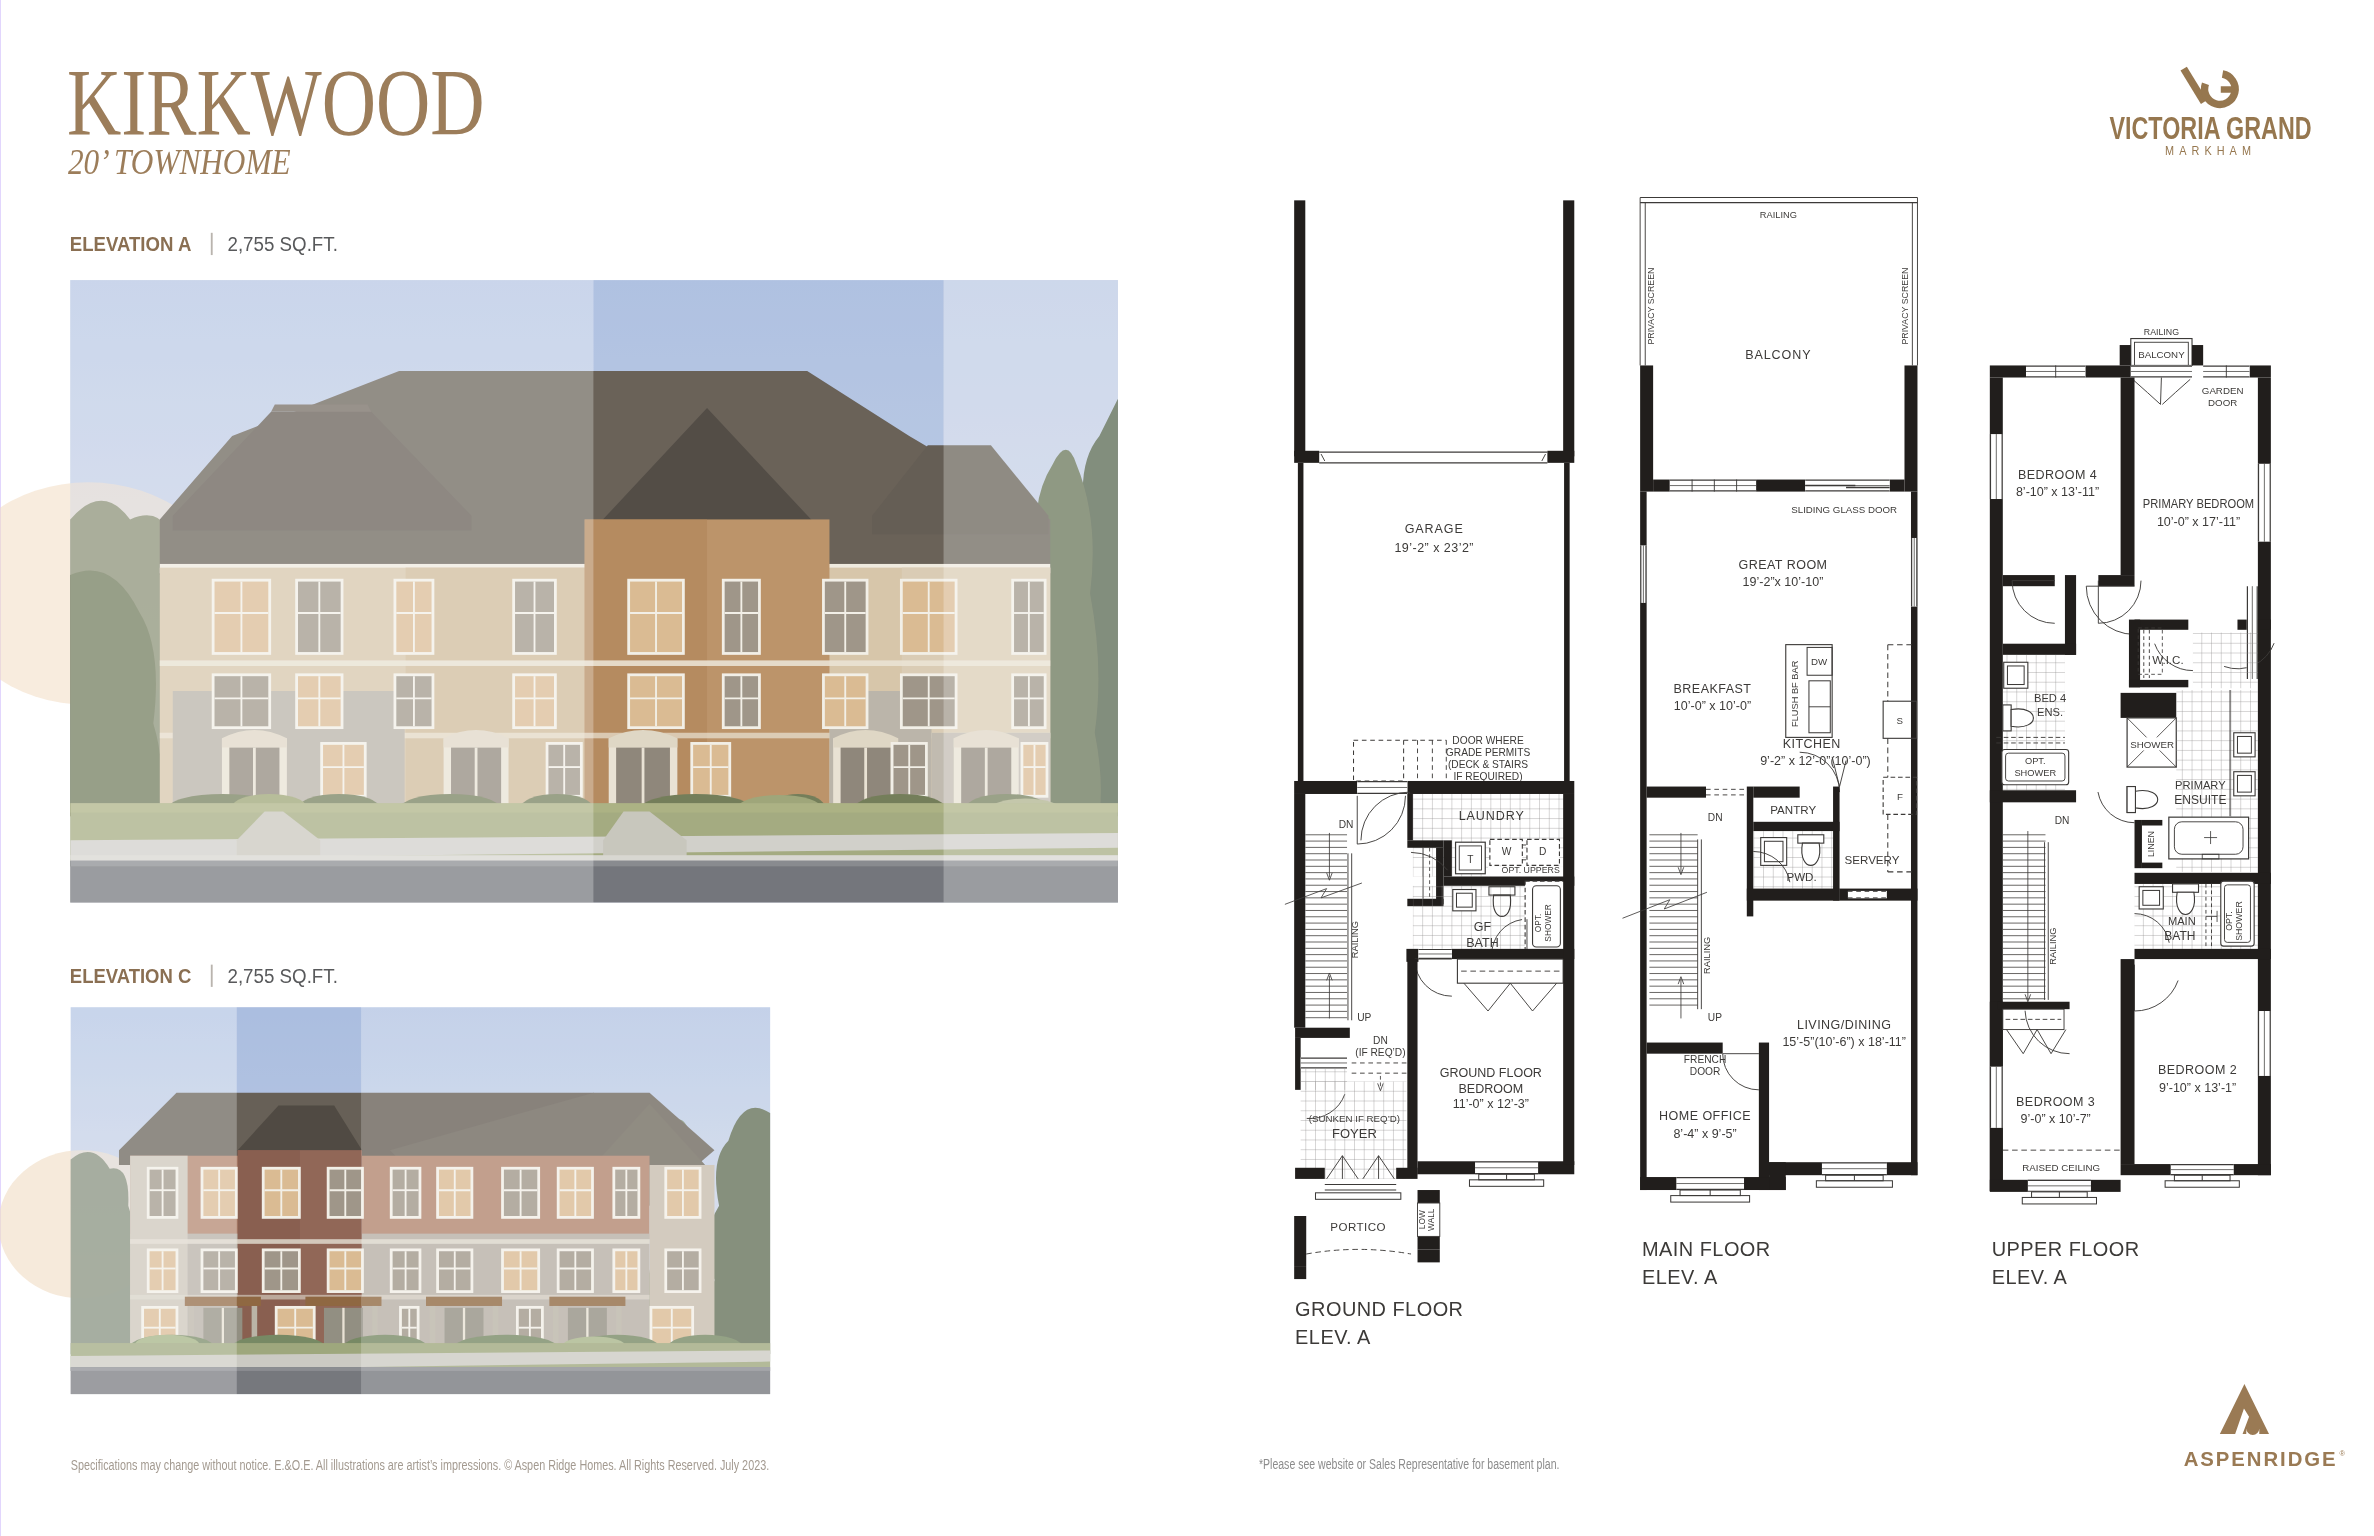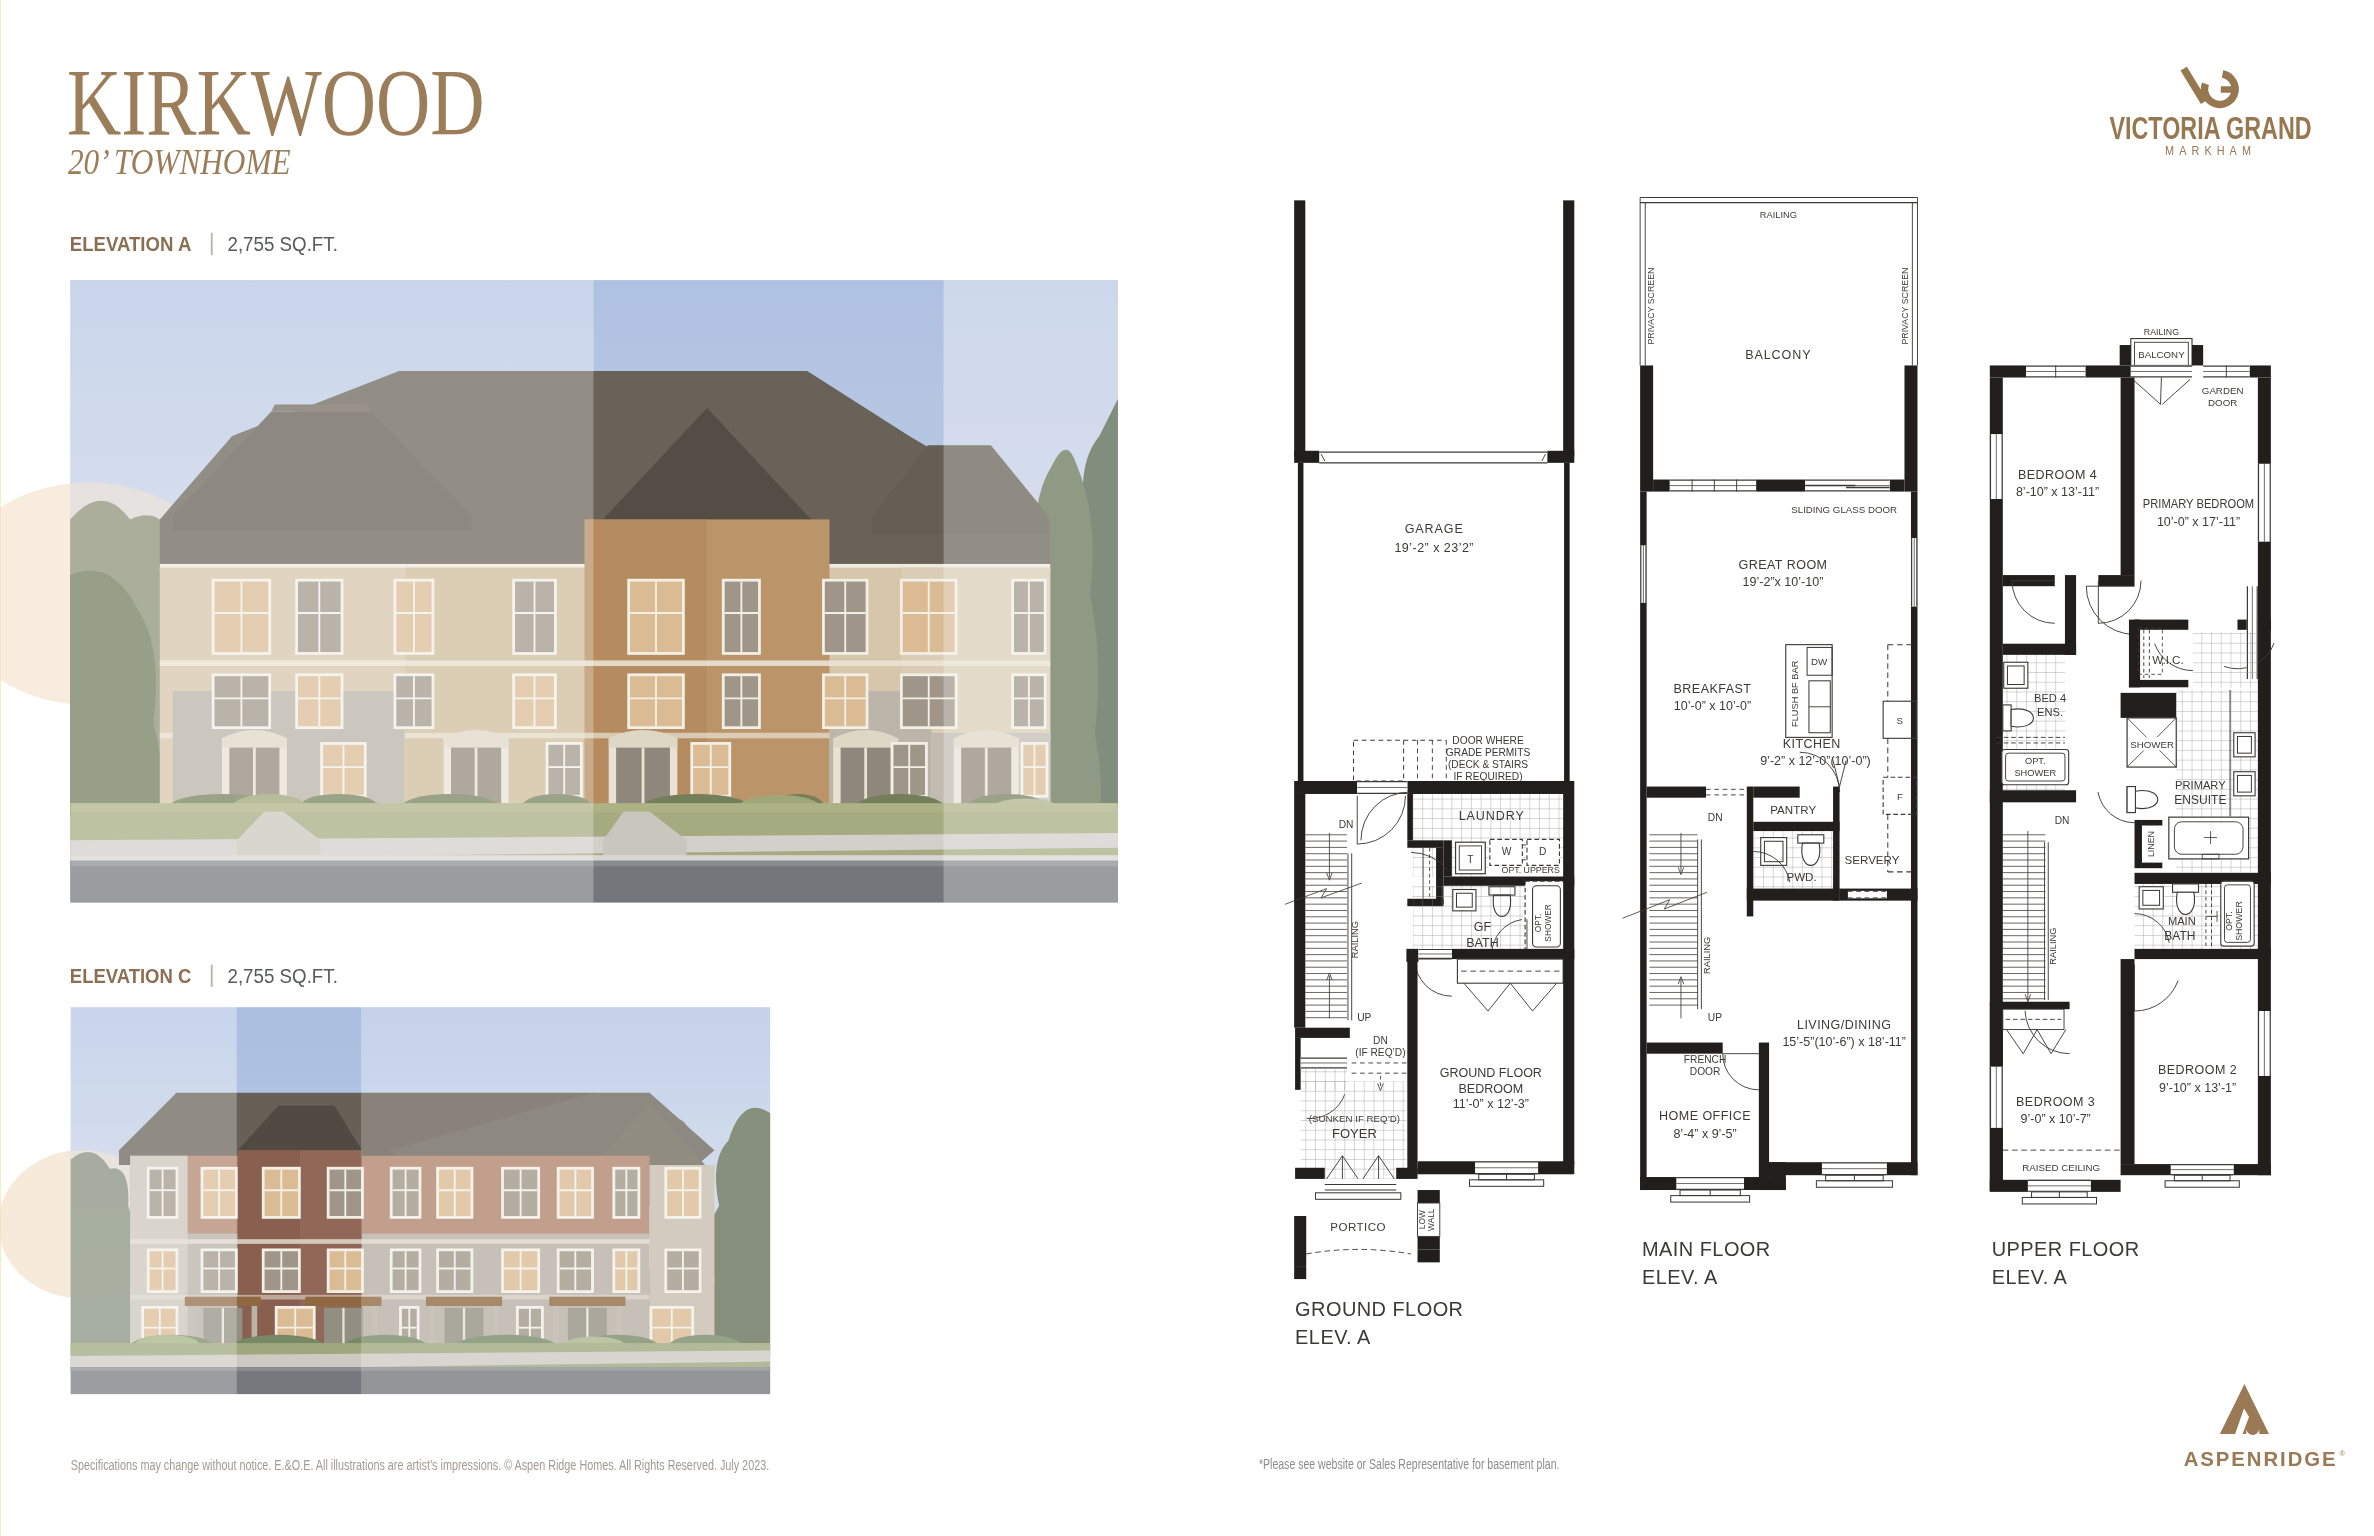--- a/index.html
+++ b/index.html
@@ -1,16 +1,16 @@
 <!DOCTYPE html>
 <html style="font-size:15px"><head>
 <meta charset="utf-8">
 <style>
   html,body{margin:0;padding:0;background:#ffffff;}
-  #page{position:relative;width:2375px;height:1536px;background:#eab308;overflow:hidden;}
+  #page{position:relative;width:2375px;height:1536px;background:#8b5cf6;overflow:hidden;}
   svg text{font-family:"Liberation Sans",sans-serif;}
   .ser{font-family:"Liberation Serif",serif;}
 </style>
 </head>
 <body>
 <div id="page">
 <svg width="2375" height="1536" viewBox="0 0 2560 1656">
 <defs>
   <linearGradient id="skyA" x1="0" y1="0" x2="0" y2="1">
     <stop offset="0" stop-color="#b3c3e2"></stop>

